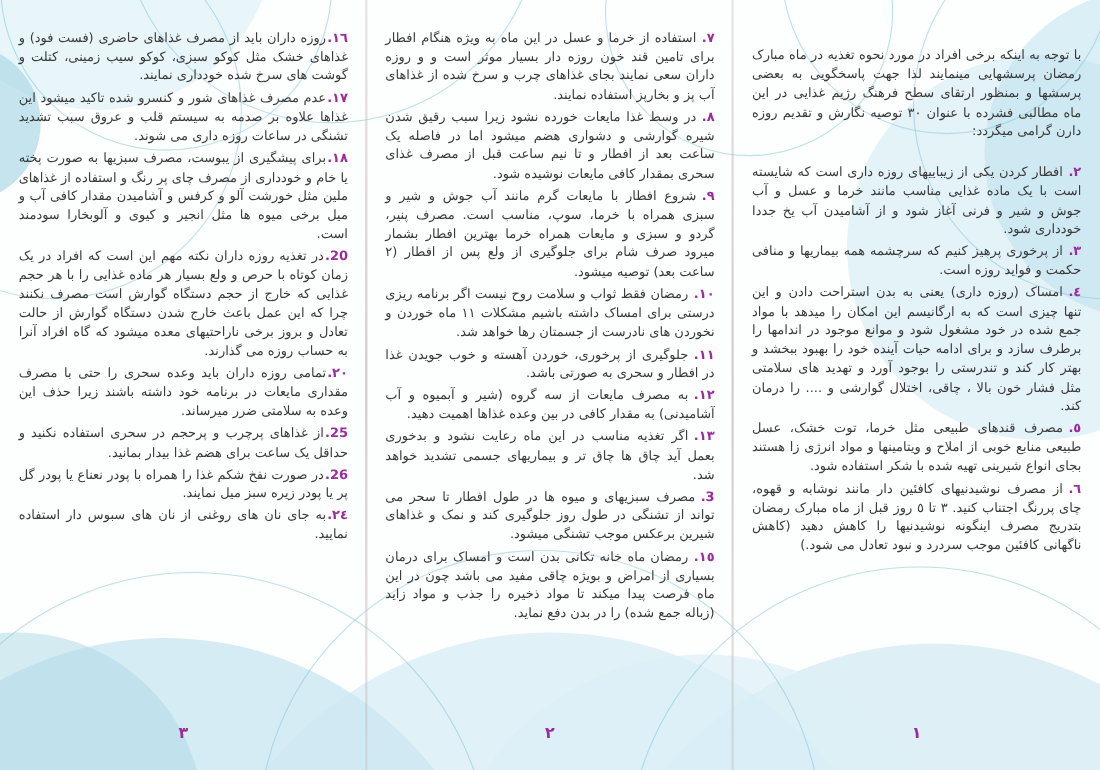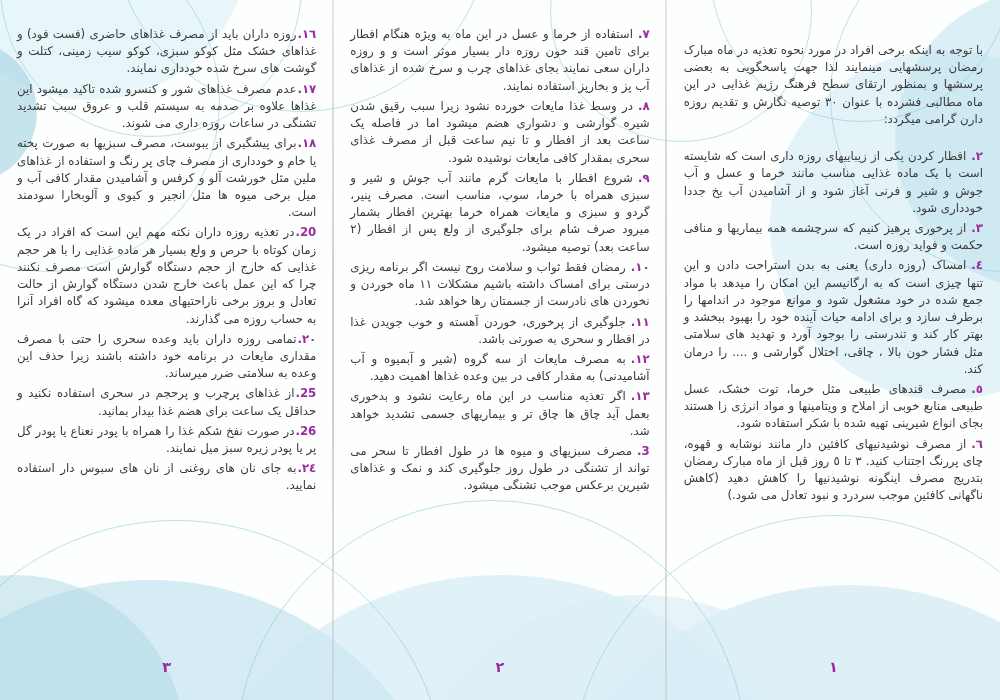--- a/index.html
+++ b/index.html
@@ -96,20 +96,21 @@
     <section class="panel panel-2">
       <div>
           <p class="item"><span class="num">٧.</span>استفاده از خرما و عسل در این ماه به ویژه هنگام افطار برای تامین قند خون روزه دار بسیار موثر است و و روزه داران سعی نمایند بجای غذاهای چرب و سرخ شده از غذاهای آب پز و بخارپز استفاده نمایند.</p>
           <p class="item"><span class="num">٨.</span>در وسط غذا مایعات خورده نشود زیرا سبب رقیق شدن شیره گوارشی و دشواری هضم میشود اما در فاصله یک ساعت بعد از افطار و تا نیم ساعت قبل از مصرف غذای سحری بمقدار کافی مایعات نوشیده شود.</p>
           <p class="item"><span class="num">٩.</span>شروع افطار با مایعات گرم مانند آب جوش و شیر و سبزی همراه با خرما، سوپ، مناسب است. مصرف پنیر، گردو و سبزی و مایعات همراه خرما بهترین افطار بشمار میرود صرف شام برای جلوگیری از ولع پس از افطار (٢ ساعت بعد) توصیه میشود.</p>
           <p class="item"><span class="num">١٠.</span>رمضان فقط ثواب و سلامت روح نیست اگر برنامه ریزی درستی برای امساک داشته باشیم مشکلات ١١ ماه خوردن و نخوردن های نادرست از جسمتان رها خواهد شد.</p>
           <p class="item"><span class="num">١١.</span>جلوگیری از پرخوری، خوردن آهسته و خوب جویدن غذا در افطار و سحری به صورتی باشد.</p>
           <p class="item"><span class="num">١٢.</span>به مصرف مایعات از سه گروه (شیر و آبمیوه و آب آشامیدنی) به مقدار کافی در بین وعده غذاها اهمیت دهید.</p>
           <p class="item"><span class="num">١٣.</span>اگر تغذیه مناسب در این ماه رعایت نشود و بدخوری بعمل آید چاق ها چاق تر و بیماریهای جسمی تشدید خواهد شد.</p>
           <p class="item"><span class="num">3.</span>مصرف سبزیهای و میوه ها در طول افطار تا سحر می تواند از تشنگی در طول روز جلوگیری کند و نمک و غذاهای شیرین برعکس موجب تشنگی میشود.</p>
+          <p class="item"><span class="num">١٥.</span>رمضان ماه خانه تکانی بدن است و امساک برای درمان بسیاری از امراض و بویژه چاقی مفید می باشد چون در این ماه فرصت پیدا میکند تا مواد ذخیره را جذب و مواد زاید (زباله جمع شده) را در بدن دفع نماید.</p>
         </div>
       <div class="page-num">٢</div>
     </section>
 
     <section class="panel panel-1">
       <p class="intro">با توجه به اینکه برخی افراد در مورد نحوه تغذیه در ماه مبارک رمضان پرسشهایی مینمایند لذا جهت پاسخگویی به بعضی پرسشها و بمنظور ارتقای سطح فرهنگ رژیم غذایی در این ماه مطالبی فشرده با عنوان ٣٠ توصیه نگارش و تقدیم روزه دارن گرامی میگردد:</p>
       <div>
           <p class="item"><span class="num">٢.</span>افطار کردن یکی از زیباییهای روزه داری است که شایسته است با یک ماده غذایی مناسب مانند خرما و عسل و آب جوش و شیر و فرنی آغاز شود و از آشامیدن آب یخ جددا خودداری شود.</p>
           <p class="item"><span class="num">٣.</span>از پرخوری پرهیز کنیم که سرچشمه همه بیماریها و منافی حکمت و فواید روزه است.</p>
           <p class="item"><span class="num">٤.</span>امساک (روزه داری) یعنی به بدن استراحت دادن و این تنها چیزی است که به ارگانیسم این امکان را میدهد با مواد جمع شده در خود مشغول شود و موانع موجود در اندامها را برطرف سازد و برای ادامه حیات آینده خود را بهبود ببخشد و بهتر کار کند و تندرستی را بوجود آورد و تهدید های سلامتی مثل فشار خون بالا ، چاقی، اختلال گوارشی و .... را درمان کند.</p>

